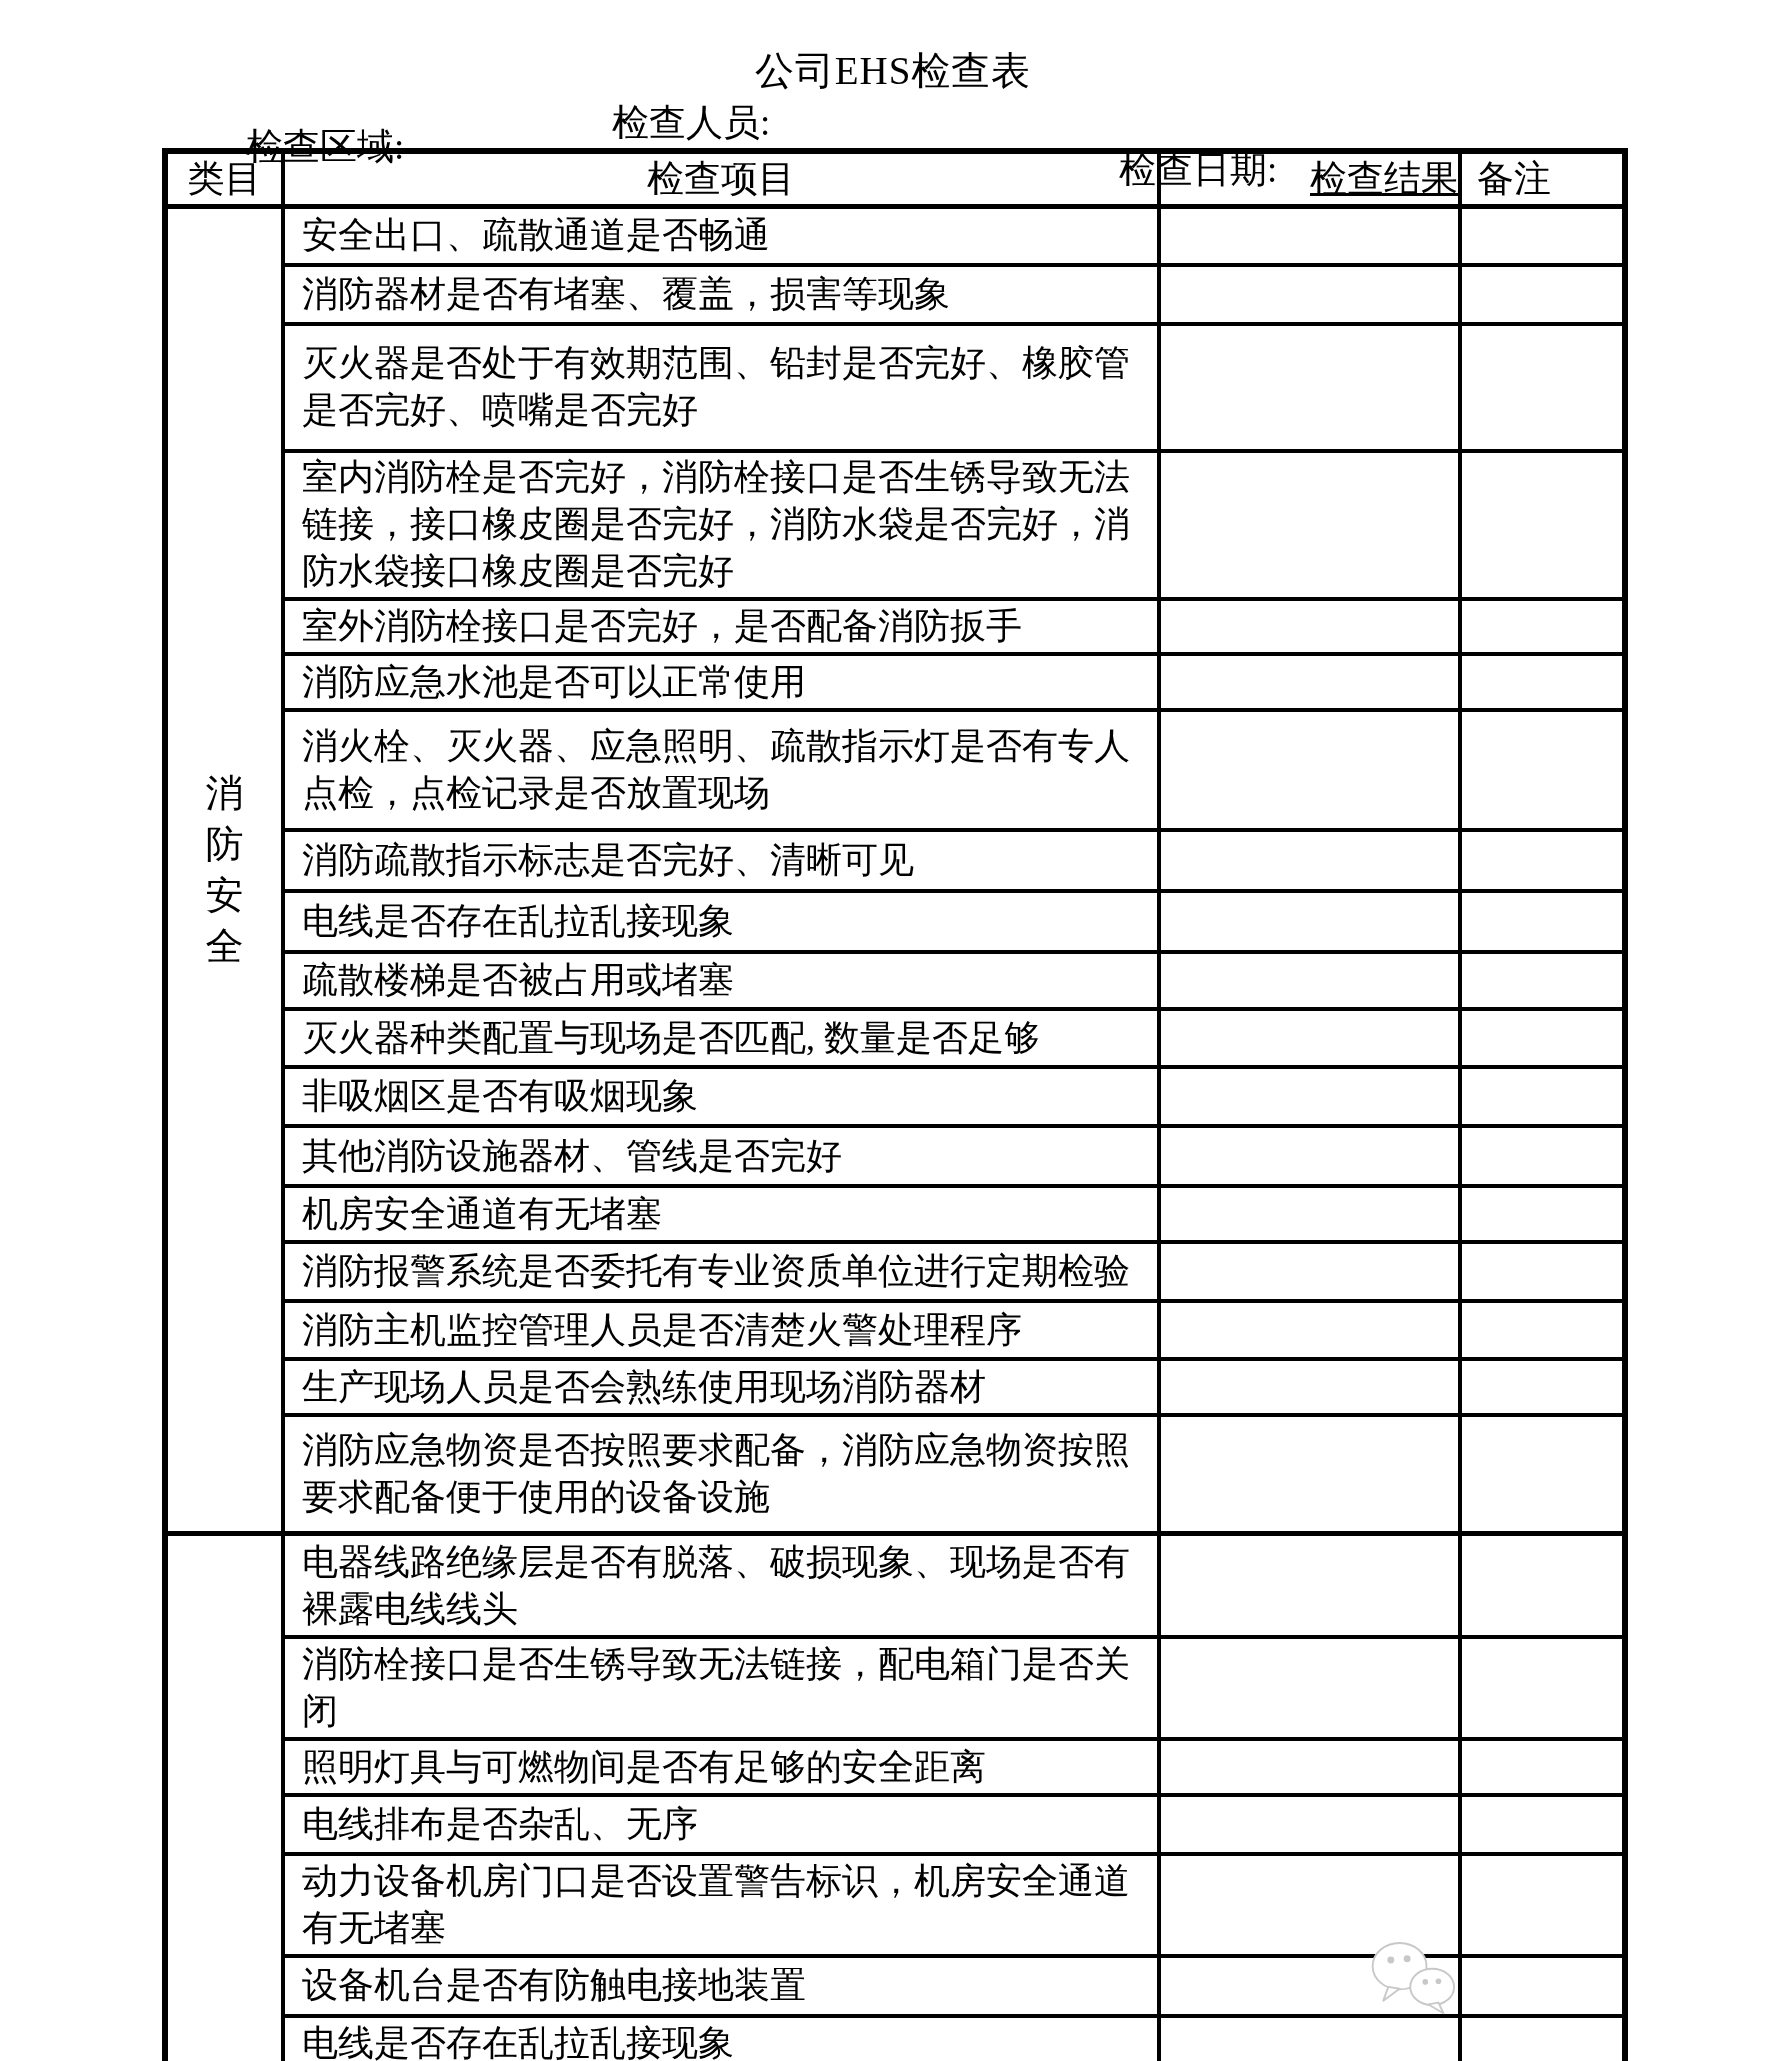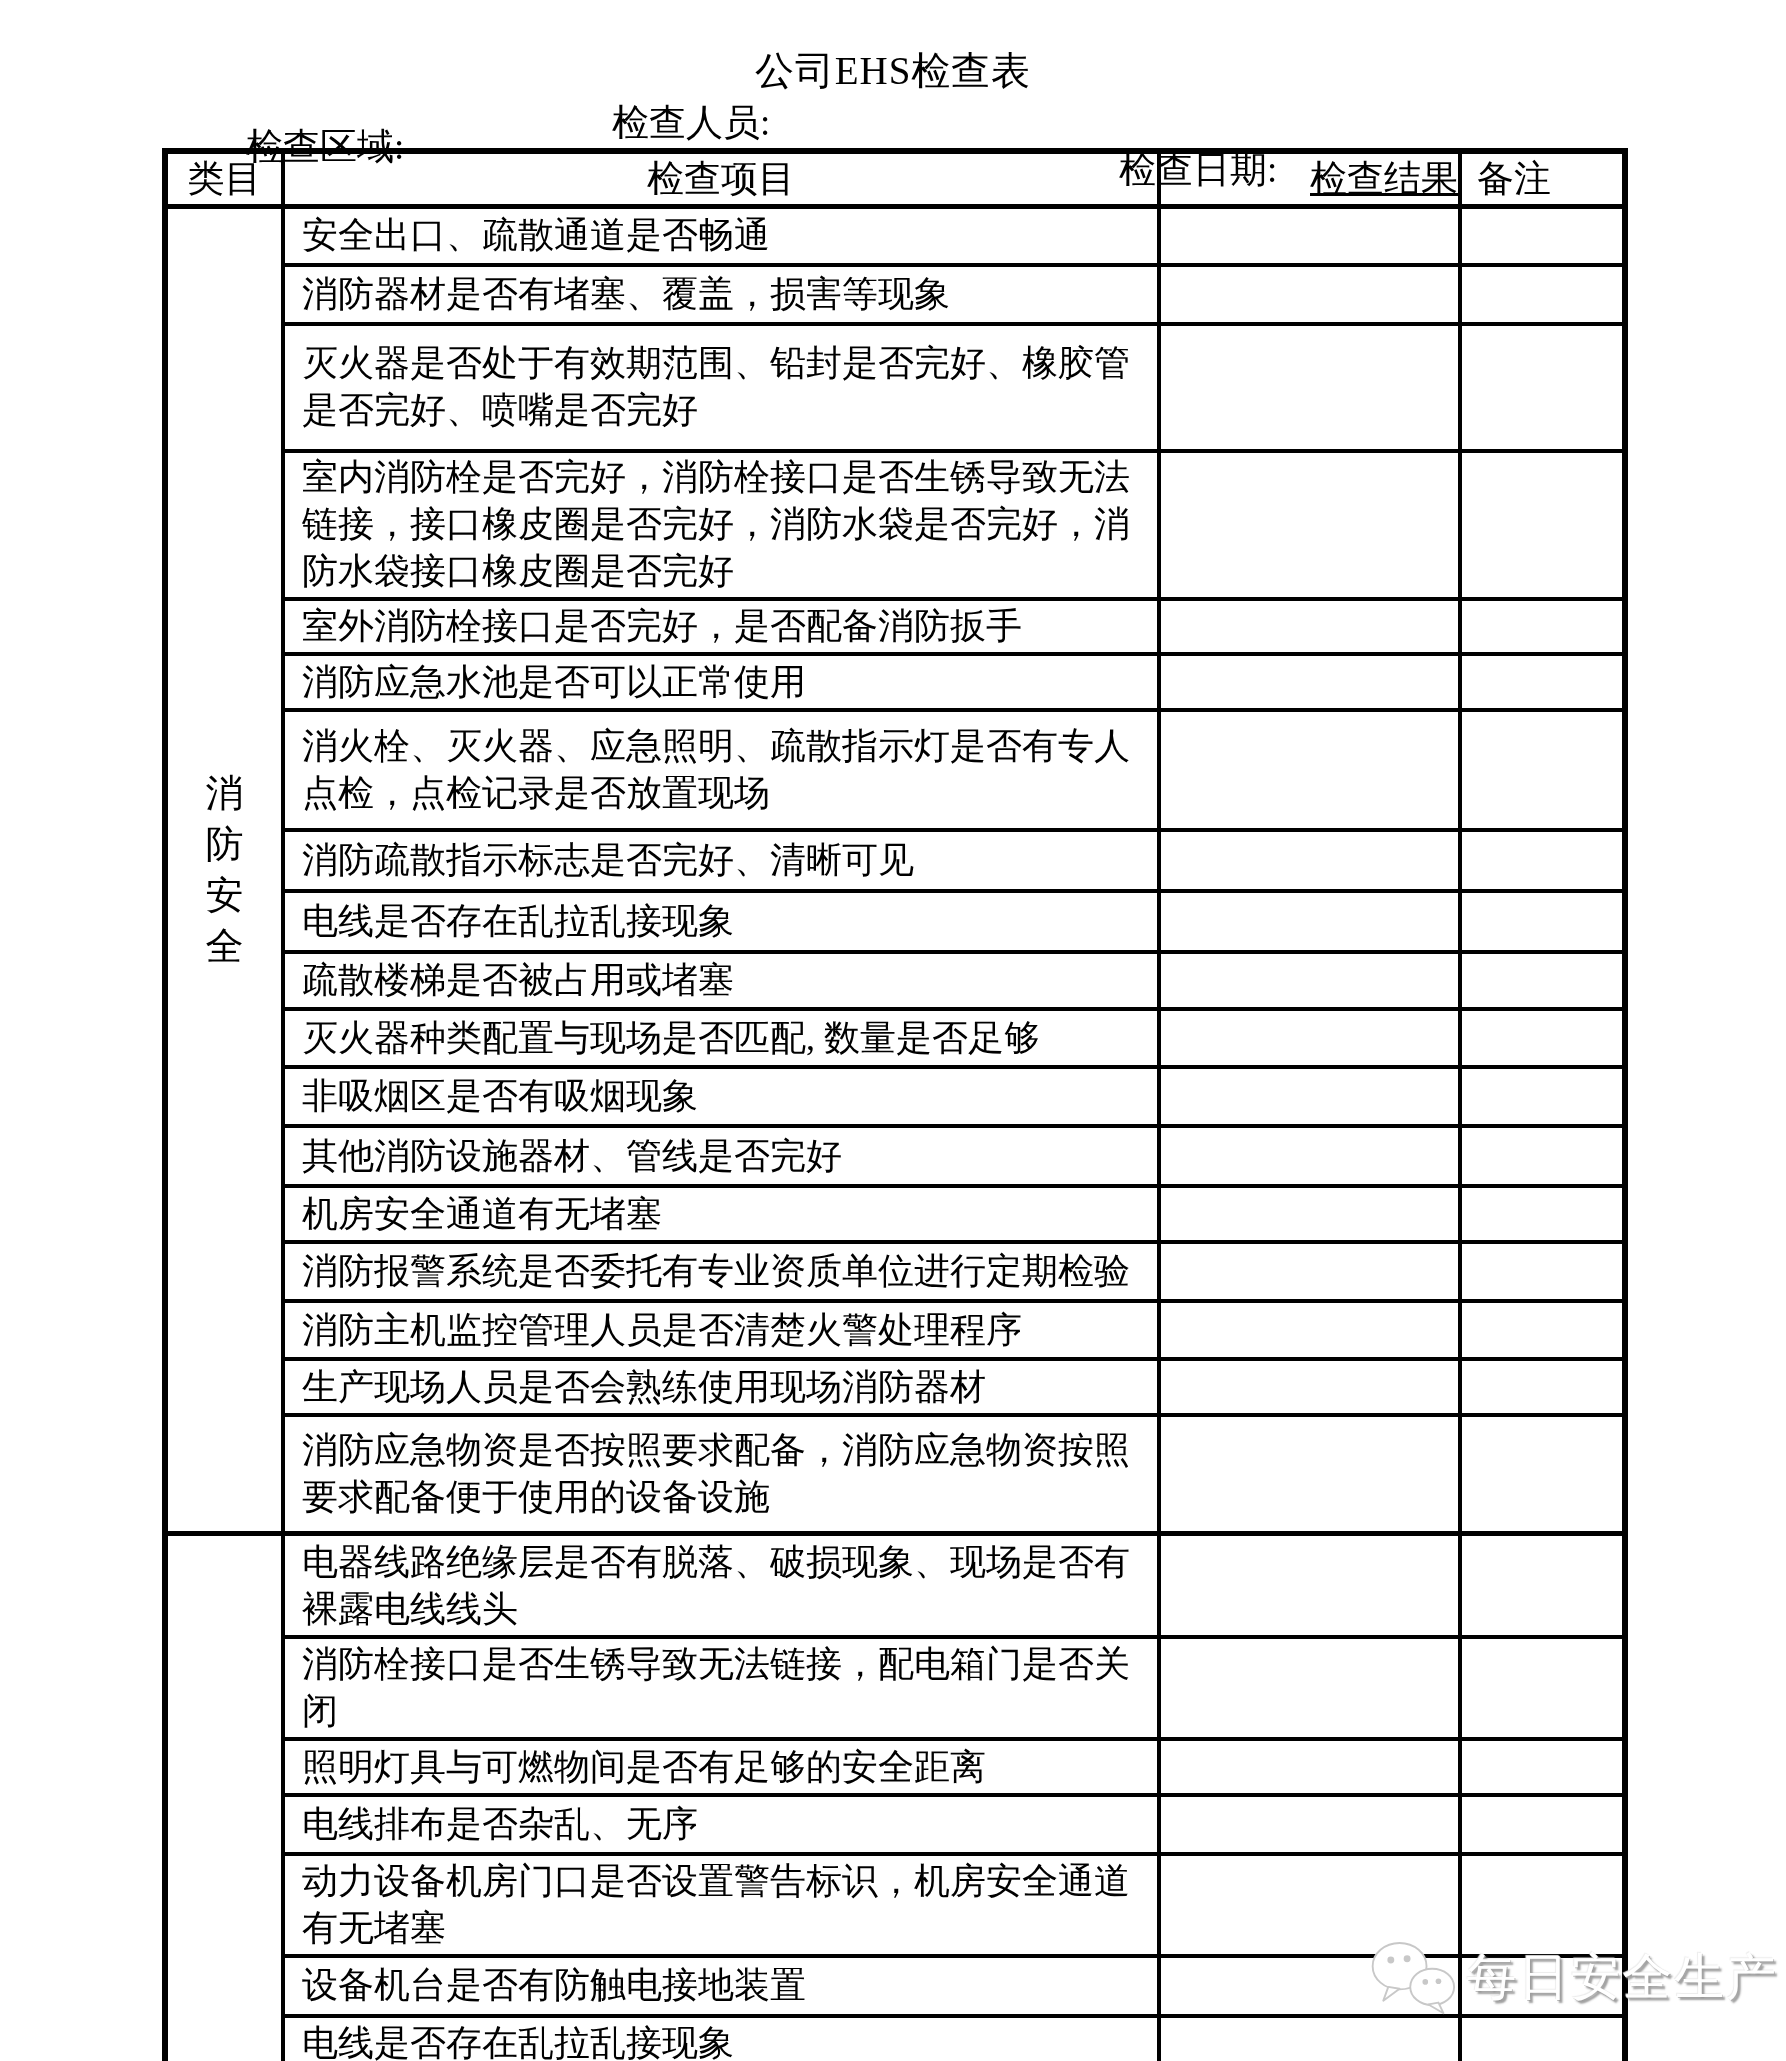--- a/index.html
+++ b/index.html
@@ -247,17 +247,16 @@
       </g>
       <g fill="#ffffff" stroke="#c8c8c8" stroke-width="3">
         <ellipse cx="104" cy="76" rx="35" ry="29"></ellipse>
         <path d="M114 101 L122 118 L98 104 Z" stroke-linejoin="round"></path>
       </g>
       <g fill="#c8c8c8" stroke="none">
         <circle cx="93" cy="68" r="4.5"></circle>
         <circle cx="114" cy="67" r="4.5"></circle>
       </g>
     </svg>
-    <span class="wm-text">每日安全生产</span>
   </div>
 
 </div>
 
 
 </body></html>

